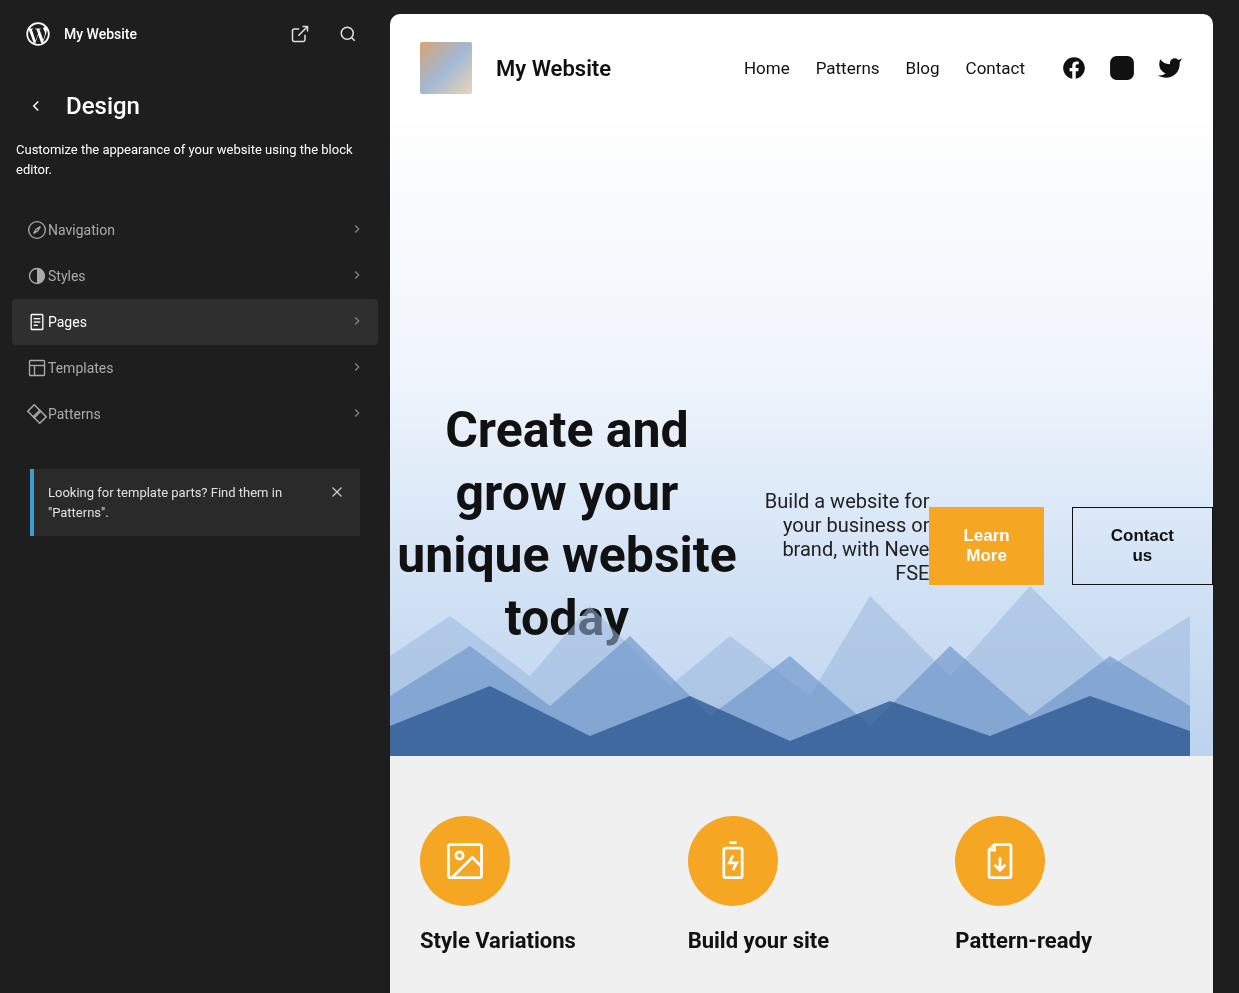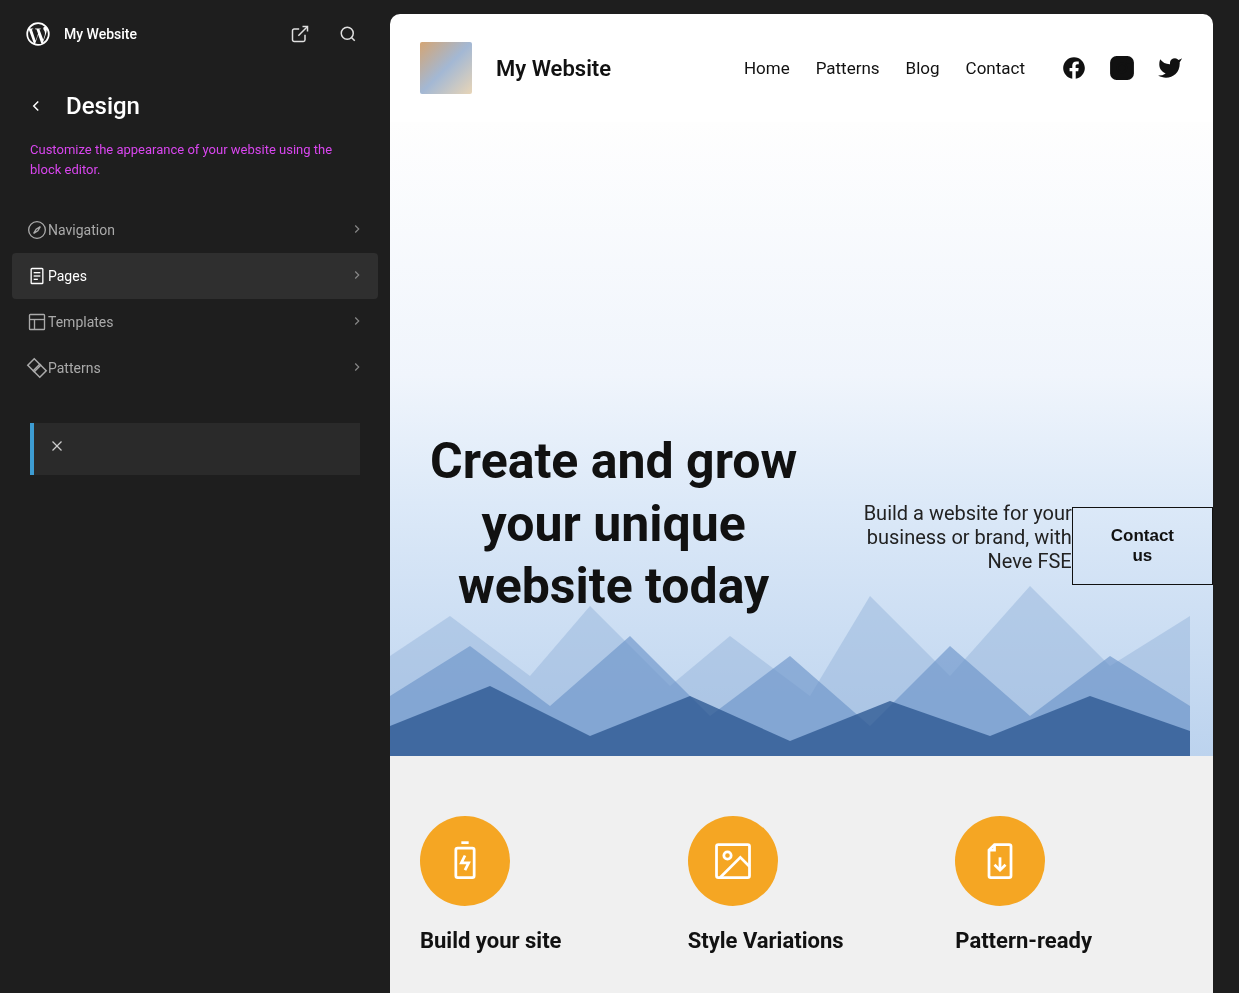--- a/index.html
+++ b/index.html
@@ -63,23 +63,23 @@
       width: 24px;
       height: 24px;
       color: #fff;
     }
     .sidebar-title {
       font-size: 24px;
       font-weight: 500;
       color: #fff;
     }
     .sidebar-desc {
-      padding: 12px 30px 20px;
+      padding: 12px 16px 20px;
       font-size: 13px;
-      color: #d946ef;
+      color: #ffffff;
       line-height: 1.5;
     }
     .sidebar-menu {
       padding: 8px 12px;
     }
     .menu-item {
       display: flex;
       align-items: center;
       padding: 12px 14px;
       gap: 0;
@@ -308,20 +308,34 @@
             <polygon points="16 8 13 13 8 16 11 11 16 8"></polygon>
           </svg>
       </span>
       <span class="mi-label">Navigation</span>
       <span class="chev">
         <svg width="14" height="14" viewBox="0 0 24 24" fill="none" stroke="currentColor" stroke-width="2">
             <polyline points="9 18 15 12 9 6"></polyline>
           </svg>
       </span>
     </div>
+    <div class="menu-item">
+      <span class="mi-icon">
+        <svg width="20" height="20" viewBox="0 0 24 24" fill="currentColor">
+            <circle cx="12" cy="12" r="9" fill="none" stroke="currentColor" stroke-width="1.6"></circle>
+            <path d="M12 3 a9 9 0 0 1 0 18 Z"></path>
+          </svg>
+      </span>
+      <span class="mi-label">Styles</span>
+      <span class="chev">
+        <svg width="14" height="14" viewBox="0 0 24 24" fill="none" stroke="currentColor" stroke-width="2">
+            <polyline points="9 18 15 12 9 6"></polyline>
+          </svg>
+      </span>
+    </div>
     <div class="menu-item active">
       <span class="mi-icon">
         <svg width="20" height="20" viewBox="0 0 24 24" fill="none" stroke="currentColor" stroke-width="1.6">
             <rect x="5" y="3" width="14" height="18" rx="1"></rect>
             <line x1="8" y1="8" x2="16" y2="8"></line>
             <line x1="8" y1="12" x2="16" y2="12"></line>
             <line x1="8" y1="16" x2="13" y2="16"></line>
           </svg>
       </span>
       <span class="mi-label">Pages</span>
@@ -356,20 +370,21 @@
       <span class="mi-label">Patterns</span>
       <span class="chev">
         <svg width="14" height="14" viewBox="0 0 24 24" fill="none" stroke="currentColor" stroke-width="2">
             <polyline points="9 18 15 12 9 6"></polyline>
           </svg>
       </span>
     </div>
   </div>
 
   <div class="notice">
+    <span style="flex:1">Looking for template parts? Find them in "Patterns".</span>
     <span class="close">
       <svg width="18" height="18" viewBox="0 0 24 24" fill="none" stroke="currentColor" stroke-width="1.6">
           <line x1="18" y1="6" x2="6" y2="18"></line>
           <line x1="6" y1="6" x2="18" y2="18"></line>
         </svg>
     </span>
   </div>
 </div>
 
 <div class="preview-wrap">
@@ -395,53 +410,54 @@
         <svg class="sicon" viewBox="0 0 24 24">
             <path d="M23 3a10.9 10.9 0 0 1-3.14 1.53 4.48 4.48 0 0 0-7.86 3v1A10.66 10.66 0 0 1 3 4s-4 9 5 13a11.64 11.64 0 0 1-7 2c9 5 20 0 20-11.5a4.5 4.5 0 0 0-.08-.83A7.72 7.72 0 0 0 23 3z"></path>
           </svg>
       </div>
     </div>
 
     <div class="hero">
       <h1>Create and grow your unique website today</h1>
       <p>Build a website for your business or brand, with Neve FSE</p>
       <div class="hero-cta">
+        <button class="btn-primary">Learn More</button>
         <button class="btn-secondary">Contact us</button>
       </div>
       <svg class="mountains" viewBox="0 0 800 220" preserveAspectRatio="none">
         <path d="M0 220 L0 120 L60 80 L140 140 L200 70 L280 150 L340 100 L420 160 L480 60 L560 140 L640 50 L720 130 L800 80 L800 220 Z" fill="#9ab8dd" opacity="0.55"></path>
         <path d="M0 220 L0 160 L80 110 L160 170 L240 100 L320 180 L400 120 L480 190 L560 110 L640 180 L720 120 L800 170 L800 220 Z" fill="#6d95c9" opacity="0.65"></path>
         <path d="M0 220 L0 190 L100 150 L200 200 L300 160 L400 205 L500 165 L600 200 L700 160 L800 195 L800 220 Z" fill="#2f5a93" opacity="0.8"></path>
       </svg>
     </div>
 
     <div class="features">
+      <div class="feat">
+        <div class="feat-icon">
+          <svg width="44" height="44" viewBox="0 0 24 24">
+              <rect x="3" y="3" width="18" height="18" rx="1"></rect>
+              <circle cx="9" cy="9" r="2"></circle>
+              <polyline points="21 15 16 10 5 21"></polyline>
+            </svg>
+        </div>
+        <h3>Style Variations</h3>
+      </div>
       <div class="feat">
         <div class="feat-icon">
           <svg width="44" height="44" viewBox="0 0 24 24">
               <rect x="7" y="5" width="10" height="16" rx="1"></rect>
               <line x1="10" y1="2" x2="14" y2="2"></line>
               <polyline points="12 9 10 13 14 13 12 17"></polyline>
             </svg>
         </div>
         <h3>Build your site</h3>
       </div>
       <div class="feat">
         <div class="feat-icon">
           <svg width="44" height="44" viewBox="0 0 24 24">
-              <rect x="3" y="3" width="18" height="18" rx="1"></rect>
-              <circle cx="9" cy="9" r="2"></circle>
-              <polyline points="21 15 16 10 5 21"></polyline>
-            </svg>
-        </div>
-        <h3>Style Variations</h3>
-      </div>
-      <div class="feat">
-        <div class="feat-icon">
-          <svg width="44" height="44" viewBox="0 0 24 24">
               <path d="M9 3 H17 a1 1 0 0 1 1 1 V20 a1 1 0 0 1 -1 1 H7 a1 1 0 0 1 -1 -1 V6 Z"></path>
               <path d="M9 3 V6 H6"></path>
               <line x1="12" y1="10" x2="12" y2="16"></line>
               <polyline points="9 14 12 17 15 14"></polyline>
             </svg>
         </div>
         <h3>Pattern-ready</h3>
       </div>
     </div>
   </div>

